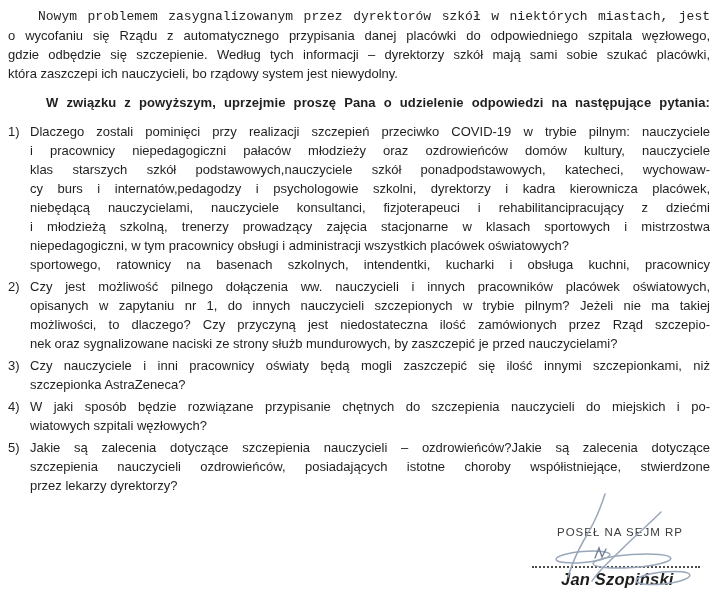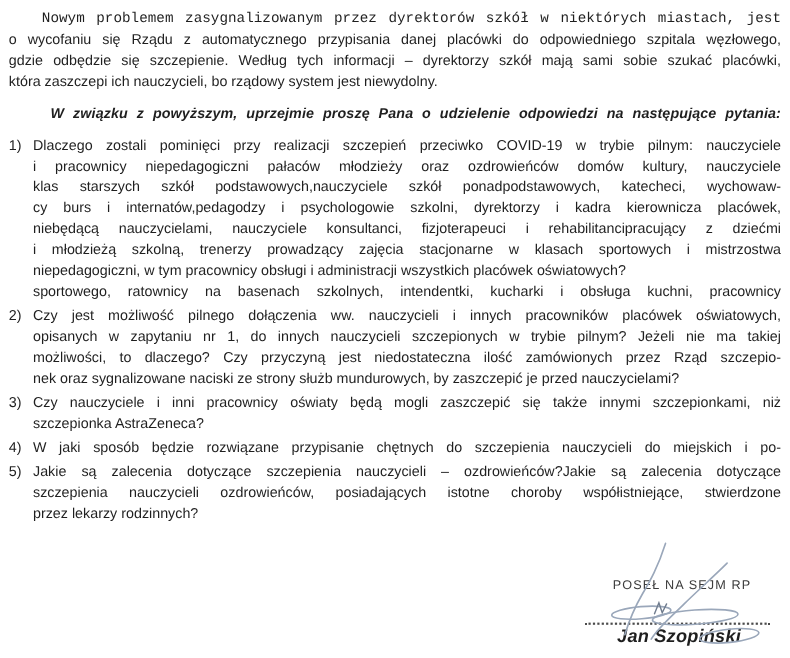--- a/index.html
+++ b/index.html
@@ -26,21 +26,21 @@
   }
   .line.last{
     text-align:center;
     text-align-last:left;
     word-spacing:normal;
   }
   .para{margin:0 0 10px 0;}
   .firstline{text-indent:30px;font-family:Liberation Mono, monospace;}
   .heading-wrap{margin:0 0 10px 0;}
   .heading{
-    font-weight:bold;font-style:italic;
+    font-weight:bold;
     text-indent:38px;
     letter-spacing:0.1px;
   }
   .q{
     position:relative;
     padding-left:22px;
     margin:0 0 3px 0;
   }
   .q-num{
     position:absolute;left:0;top:0;
@@ -101,34 +101,35 @@
     <div class="q">
       <span class="q-num">2)</span>
       <div class="line">Czy jest możliwość pilnego dołączenia ww. nauczycieli i innych pracowników placówek oświatowych,</div>
       <div class="line">opisanych w zapytaniu nr 1, do innych nauczycieli szczepionych w trybie pilnym? Jeżeli nie ma takiej</div>
       <div class="line">możliwości, to dlaczego? Czy przyczyną jest niedostateczna ilość zamówionych przez Rząd szczepio-</div>
       <div class="line last">nek oraz sygnalizowane naciski ze strony służb mundurowych, by zaszczepić je przed nauczycielami?</div>
     </div>
 
     <div class="q">
       <span class="q-num">3)</span>
-      <div class="line">Czy nauczyciele i inni pracownicy oświaty będą mogli zaszczepić się także innymi szczepionkami, niż</div>
+      <div class="line">Czy nauczyciele i inni pracownicy oświaty będą mogli zaszczepić się ilość innymi szczepionkami, niż</div>
       <div class="line last">szczepionka AstraZeneca?</div>
     </div>
 
     <div class="q">
       <span class="q-num">4)</span>
       <div class="line">W jaki sposób będzie rozwiązane przypisanie chętnych do szczepienia nauczycieli do miejskich i po-</div>
+      <div class="line last">wiatowych szpitali węzłowych?</div>
     </div>
 
     <div class="q">
       <span class="q-num">5)</span>
       <div class="line">Jakie są zalecenia dotyczące szczepienia nauczycieli – ozdrowieńców?Jakie są zalecenia dotyczące</div>
       <div class="line">szczepienia nauczycieli ozdrowieńców, posiadających istotne choroby współistniejące, stwierdzone</div>
-      <div class="line last">przez lekarzy rodzinnych?</div>
+      <div class="line last">przez lekarzy dyrektorzy?</div>
     </div>
 
   </div>
 
   <div class="sig-role">POSEŁ NA SEJM RP</div>
   <div class="sig-dots"></div>
   <div class="sig-name">Jan Szopiński</div>
 
   <svg class="sig-svg" viewBox="0 0 203 112" xmlns="http://www.w3.org/2000/svg">
     <g fill="none" stroke="#9aa7ba" stroke-width="1.5" stroke-linecap="round">

